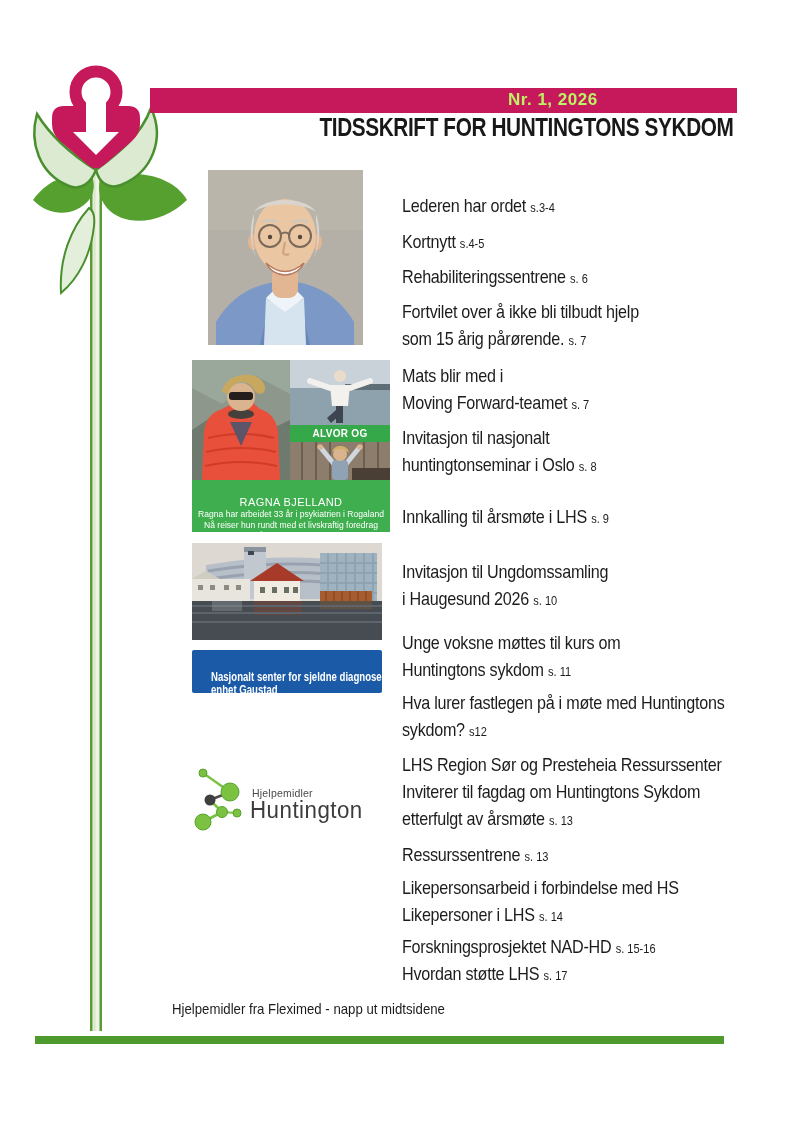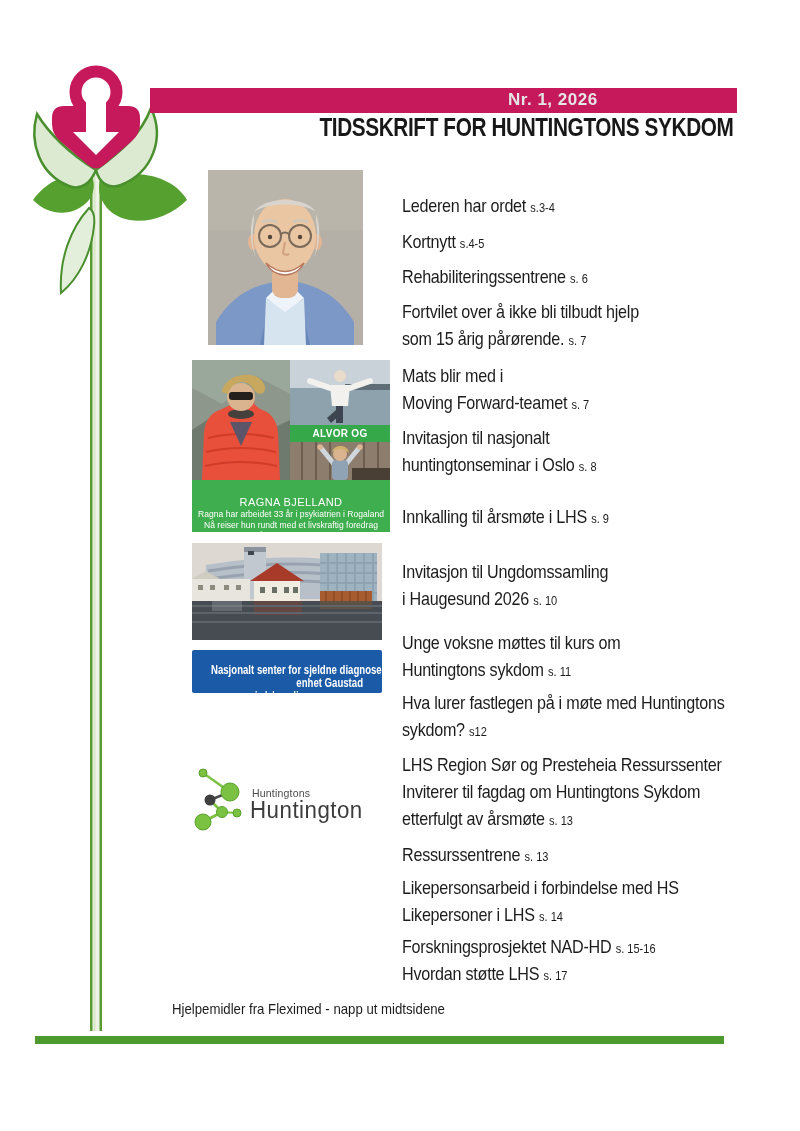--- a/index.html
+++ b/index.html
@@ -8,21 +8,21 @@
   #page {
     position:relative; width:800px; height:1131px; background:#ffffff;
     overflow:hidden; margin:0 auto;
   }
   
   .issue-banner {
     position:absolute; left:150px; top:88px; width:587px; height:25px;
     background:#c5195c;
   }
   .issue-banner .issue-label {
-    position:absolute; left:358px; top:2px; color:#e5e5e5;
+    position:absolute; left:358px; top:2px; color:#bef264;
     font-size:17px; font-weight:bold; letter-spacing:.5px; white-space:nowrap;
   }
   .mag-title {
     position:absolute; right:67px; top:112px; white-space:nowrap;
     font-size:26px; font-weight:bold; color:#181818; letter-spacing:-.5px;
     transform:scaleX(.8); transform-origin:100% 0;
   }
   
   #flower { position:absolute; left:25px; top:58px; }
   
@@ -37,22 +37,22 @@
   .band-caption {
     position:absolute; left:0; top:120px; width:198px; height:52px;
     background:#3fae4e; color:#fff; text-align:center; padding-top:16px;
     transform-origin:50% 0;
   }
   .band-caption .cap-title { font-size:11px; line-height:13px; letter-spacing:.4px; }
   .band-caption .cap-line { font-size:9px; line-height:11px; transform:scaleX(.95); transform-origin:50% 0; }
   #building { position:absolute; left:192px; top:543px; }
   .blue-banner {
     position:absolute; left:192px; top:650px; width:190px; height:43px;
-    background:#1a5aa6; border-radius:2px; color:#fff; text-align:right;
-    padding-top:14px;
+    background:#1a5aa6; border-radius:2px; color:#fff; text-align:left;
+    padding-top:21px;
   }
   .blue-banner .bb-wrap { transform:scaleX(.8); transform-origin:50% 0; white-space:nowrap; }
   .blue-banner .bb-bold { font-size:12px; font-weight:bold; line-height:13px; }
   .blue-banner .bb-url { font-size:16px; font-weight:normal; line-height:16px; }
   
   #network-logo { position:absolute; left:190px; top:763px; width:180px; height:100px; }
   #network-logo svg { position:absolute; left:0; top:0; }
   .nl-small { position:absolute; left:62px; top:24px; font-size:10.5px; color:#4a4a4a; letter-spacing:.2px; }
   .nl-big { position:absolute; left:60px; top:34px; font-size:23px; color:#3c3c3c; letter-spacing:.5px; white-space:nowrap; transform:scaleX(.97); transform-origin:0 0; }
   
@@ -224,21 +224,21 @@
       <path d="M20,37 L32,49" stroke="#7cc242" stroke-width="2.5"></path>
       <path d="M32,49 L47,50" stroke="#7cc242" stroke-width="2"></path>
       <path d="M32,49 L13,59" stroke="#7cc242" stroke-width="3"></path>
       <circle cx="13" cy="10" r="4" fill="#7cc242" stroke="#57a32b"></circle>
       <circle cx="40" cy="29" r="9" fill="#7cc242" stroke="#57a32b"></circle>
       <circle cx="20" cy="37" r="5.5" fill="#3f3f3f"></circle>
       <circle cx="32" cy="49" r="5.5" fill="#7cc242" stroke="#57a32b"></circle>
       <circle cx="47" cy="50" r="4" fill="#7cc242" stroke="#57a32b"></circle>
       <circle cx="13" cy="59" r="8" fill="#7cc242" stroke="#57a32b"></circle>
     </svg>
-    <div class="nl-small">Huntingtons</div>
+    <div class="nl-small">Hjelpemidler</div>
     <div class="nl-big">Huntington</div>
   </div>
 
   <div id="toc">
       <div class="toc-entry" style="top: 192px;">
         <div class="toc-line"><span>Lederen har ordet</span><span class="pageref">s.3-4</span></div>
       </div>
       <div class="toc-entry" style="top: 228px;">
         <div class="toc-line"><span>Kortnytt</span><span class="pageref">s.4-5</span></div>
       </div>

